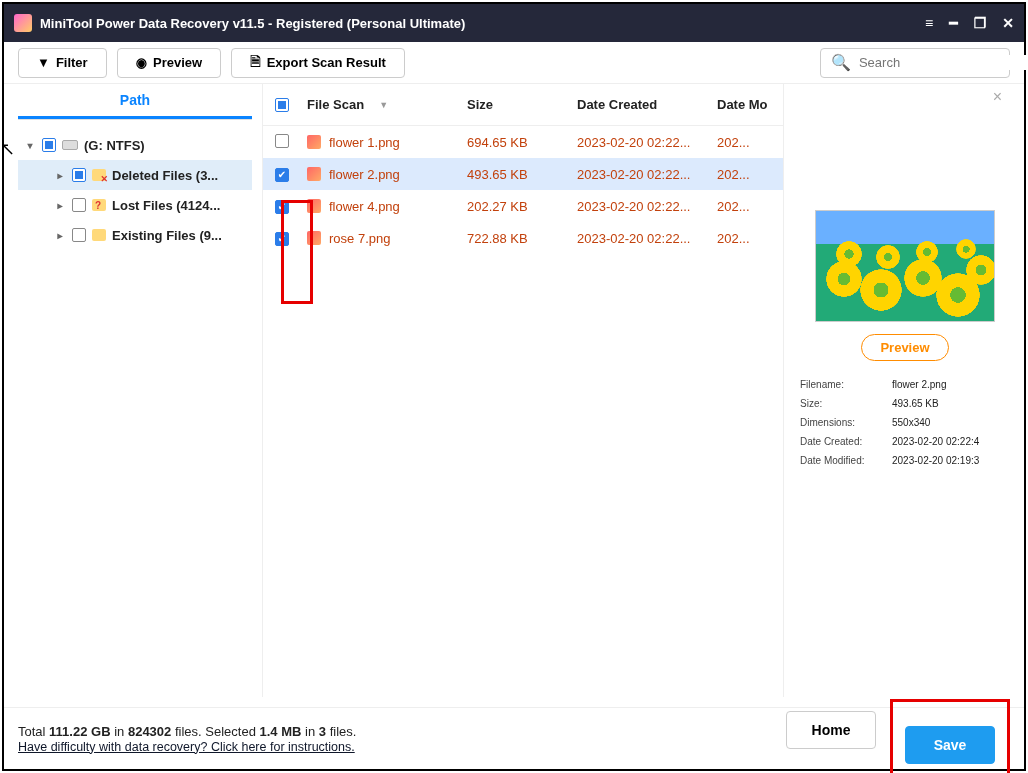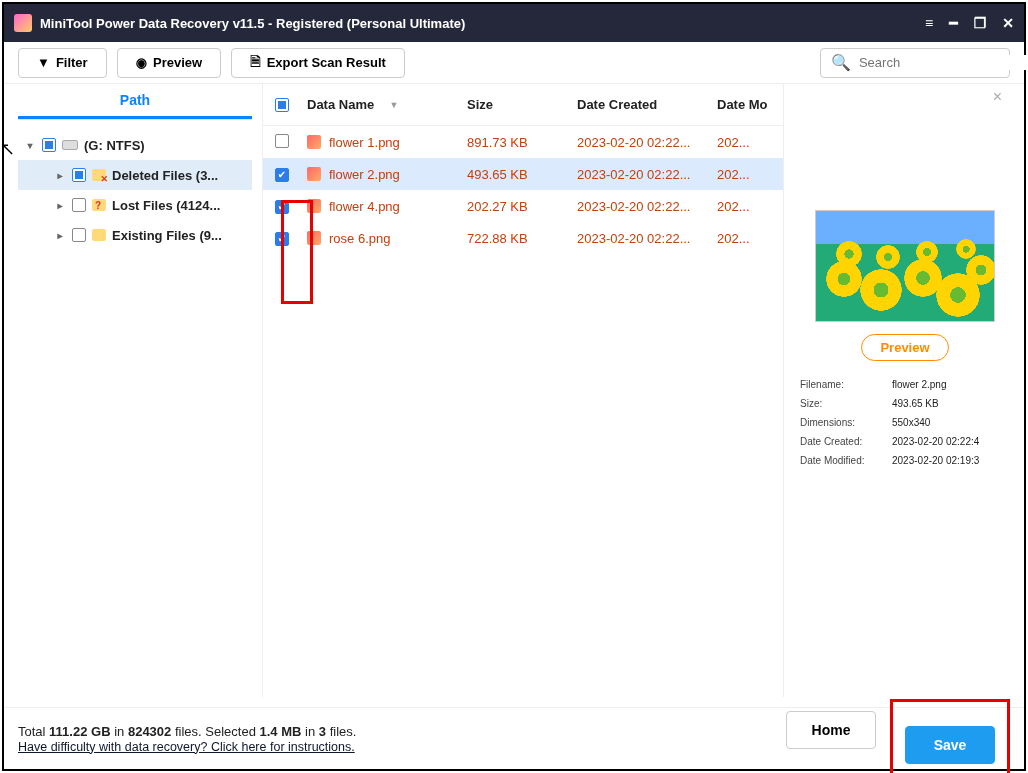--- a/index.html
+++ b/index.html
@@ -145,33 +145,33 @@
           <span class="chkbox unchecked"></span>
           <span class="fold-ic"></span>
           <span>Existing Files (9...</span>
         </div>
       </div>
     </div>
 
     <div class="centerpane">
       <div class="listhead">
         <div class="col-chk"><span class="chkbox dash"></span></div>
-        <div class="col-name"><span>Data Name</span>&nbsp;&nbsp;<span class="sortcaret">▼</span></div>
+        <div class="col-name"><span>File Scan</span>&nbsp;&nbsp;<span class="sortcaret">▼</span></div>
         <div class="col-size">Size</div>
         <div class="col-created">Date Created</div>
         <div class="col-mod">Date Mo</div>
       </div>
       <div class="listbody" id="listbody">
           <div class="row">
             <div class="col-chk"><span class="chkbox unchecked"></span></div>
             <div class="col-name">
               <span class="file-ic"></span>
               <span>flower 1.png</span>
             </div>
-            <div class="col-size">891.73 KB</div>
+            <div class="col-size">694.65 KB</div>
             <div class="col-created">2023-02-20 02:22...</div>
             <div class="col-mod">202...</div>
           </div>
           <div class="row selected">
             <div class="col-chk"><span class="chkbox checked"></span></div>
             <div class="col-name">
               <span class="file-ic"></span>
               <span>flower 2.png</span>
             </div>
             <div class="col-size">493.65 KB</div>
@@ -185,21 +185,21 @@
               <span>flower 4.png</span>
             </div>
             <div class="col-size">202.27 KB</div>
             <div class="col-created">2023-02-20 02:22...</div>
             <div class="col-mod">202...</div>
           </div>
           <div class="row">
             <div class="col-chk"><span class="chkbox checked"></span></div>
             <div class="col-name">
               <span class="file-ic"></span>
-              <span>rose 6.png</span>
+              <span>rose 7.png</span>
             </div>
             <div class="col-size">722.88 KB</div>
             <div class="col-created">2023-02-20 02:22...</div>
             <div class="col-mod">202...</div>
           </div>
         </div>
     </div>
 
     <div class="rightpane">
       <span class="close">×</span>

